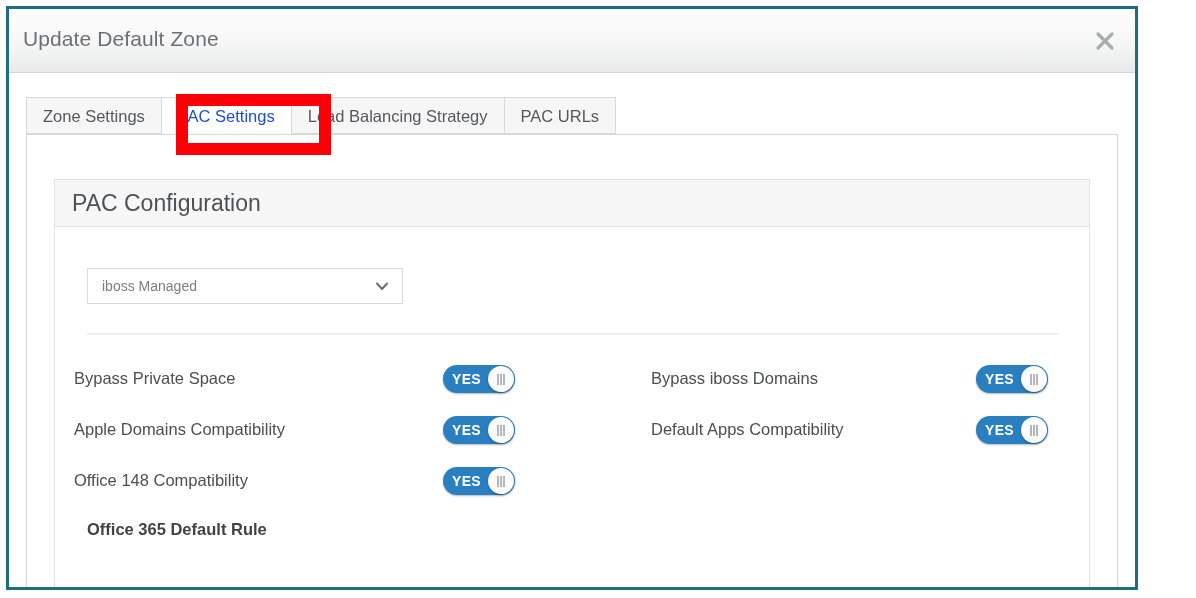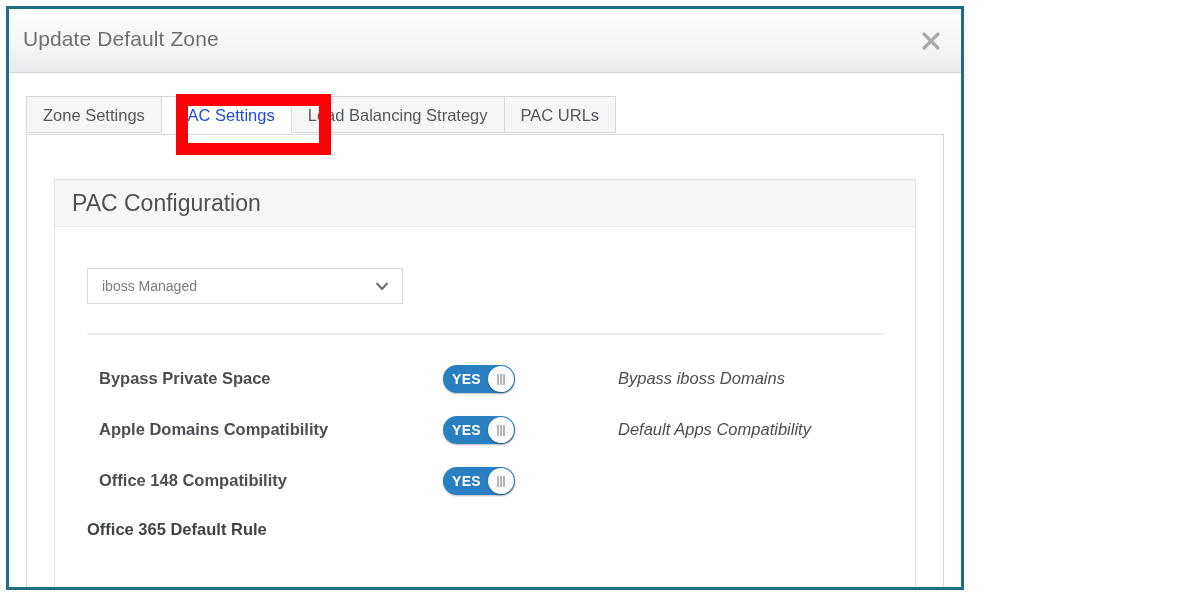--- a/index.html
+++ b/index.html
@@ -13,21 +13,21 @@
     font-family: "Liberation Sans", sans-serif;
     overflow: hidden;
     position: relative;
   }
 
   
   .modal {
     position: absolute;
     left: 6px;
     top: 6px;
-    width: 958px;
+    width: 1132px;
     height: 584px;
     border: 3px solid #1f6e80;
     background: #ffffff;
     box-sizing: border-box;
     overflow: hidden;
   }
 
   
   .titlebar {
     position: relative;
@@ -57,21 +57,21 @@
 
   
   .tabs-wrap {
     position: relative;
     margin-top: 23px;
     padding-left: 17px;
     height: 38px;
   }
   .tabs {
     display: flex;
-    align-items: flex-start;
+    align-items: center;
     height: 38px;
     position: relative;
     z-index: 2;
   }
   .tab {
     height: 37px;
     line-height: 37px;
     padding: 0 16px;
     font-size: 16.5px;
     color: #55585c;
@@ -189,22 +189,22 @@
     position: relative;
     height: 51px;
   }
   .row-label {
     position: absolute;
     font-size: 16.5px;
     color: #4b4e52;
     white-space: nowrap;
     top: 14px;
   }
-  .col-left .row-label { left: 44px; font-weight: bold; }
-  .col-right .row-label { left: 563px; font-style: italic; }
+  .col-left .row-label { left: 19px; }
+  .col-right .row-label { left: 596px; }
 
   .toggle {
     position: absolute;
     top: 10px;
     width: 72px;
     height: 28px;
     border-radius: 14px;
     background: #2a7fc1;
     box-shadow: 0 1px 2px rgba(0,0,0,0.28);
     cursor: pointer;

